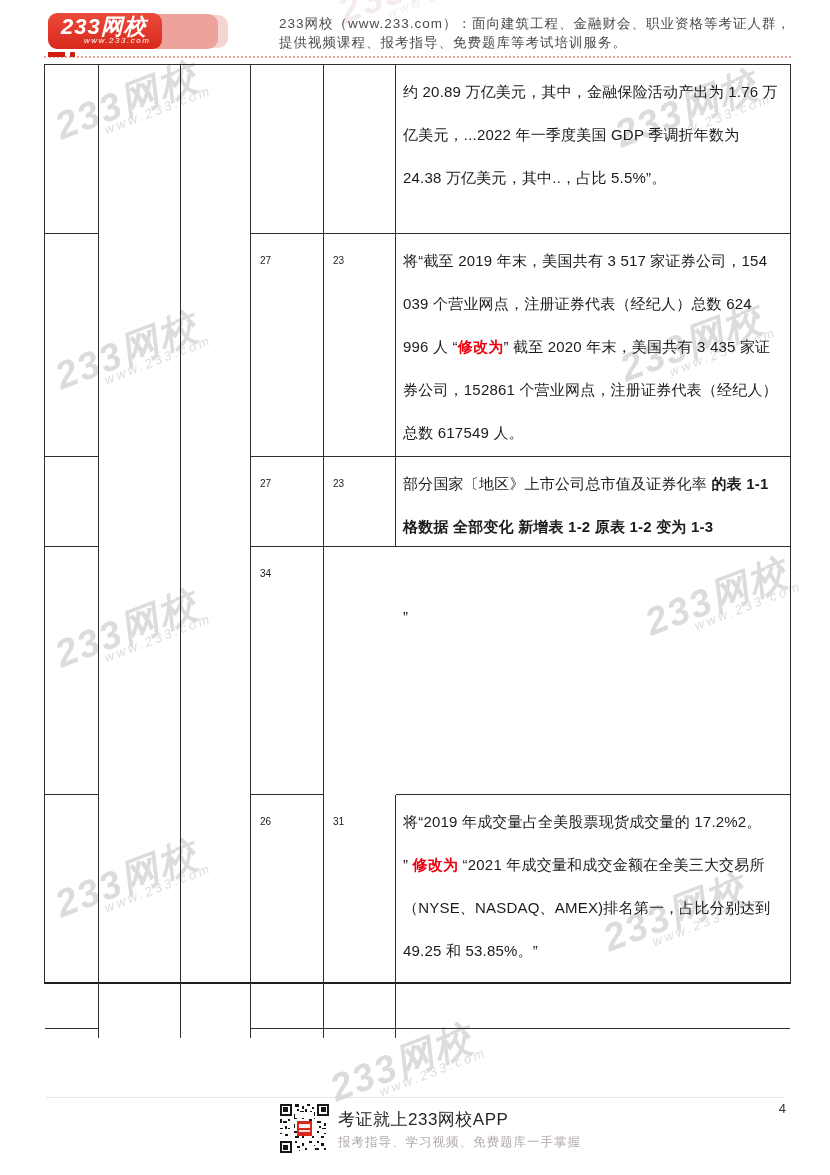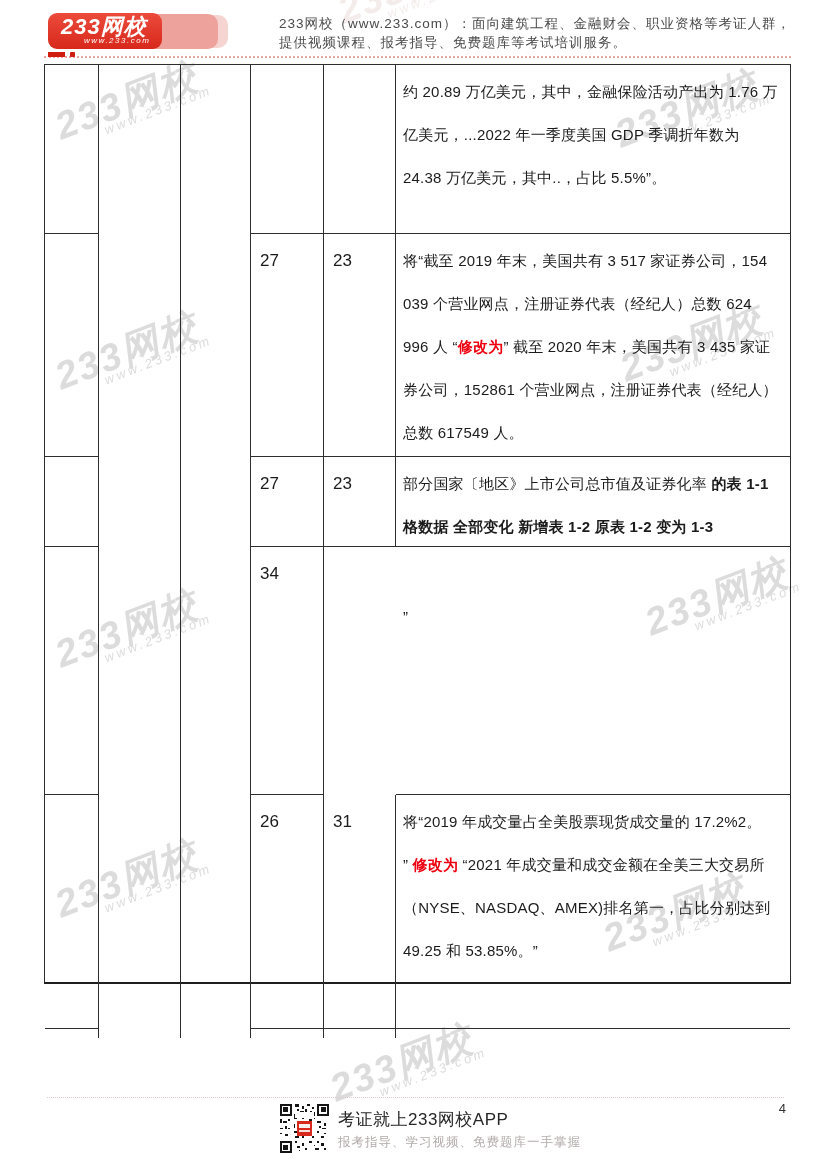--- a/index.html
+++ b/index.html
@@ -33,21 +33,21 @@
   .tbl{
     position:absolute;left:44px;top:64px;width:747px;height:920px;z-index:1;
     display:grid;box-sizing:border-box;
     grid-template-columns:54px 82px 70px 73px 72px auto;
     grid-template-rows:169px 223px 90px 248px 234px auto;
     border:1px solid var(--bd);border-bottom:2px solid #1f1f1f;
   }
   .cell{box-sizing:border-box;overflow:hidden;}
   .bR{border-right:1px solid var(--bd);}
   .bB{border-bottom:1px solid var(--bd);}
-  .num{padding:5px 0 4px 9px;font-size:17px;color:#1b1b1b;line-height:43px;}
+  .num{padding:5px 0 4px 9px;font-size:10px;color:#1b1b1b;line-height:43px;}
   .txt{padding:5px 9px 0 7px;font-size:15px;color:#1b1b1b;line-height:43px;letter-spacing:.2px;}
   .red{color:#ee0010;font-weight:bold;}
   .bold{font-weight:bold;}
   
   .ftr-dotted{position:absolute;left:47px;top:1097px;width:737px;height:0;
               border-top:1px dotted #d8cbcb;z-index:1;}
   .pagenum{position:absolute;left:758px;top:1101px;width:28px;text-align:right;
            font-size:13px;color:#333;z-index:1;}
   .qr{position:absolute;left:280px;top:1104px;width:49px;height:49px;z-index:1;}
   .app-title{position:absolute;left:338px;top:1108px;font-size:17px;font-weight:normal;

